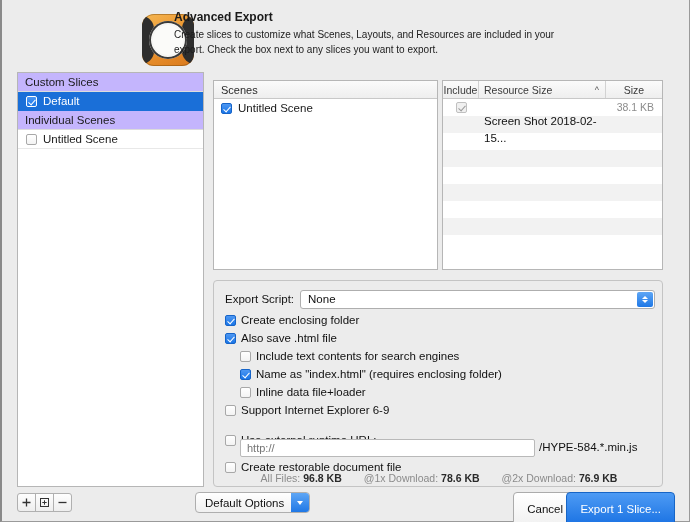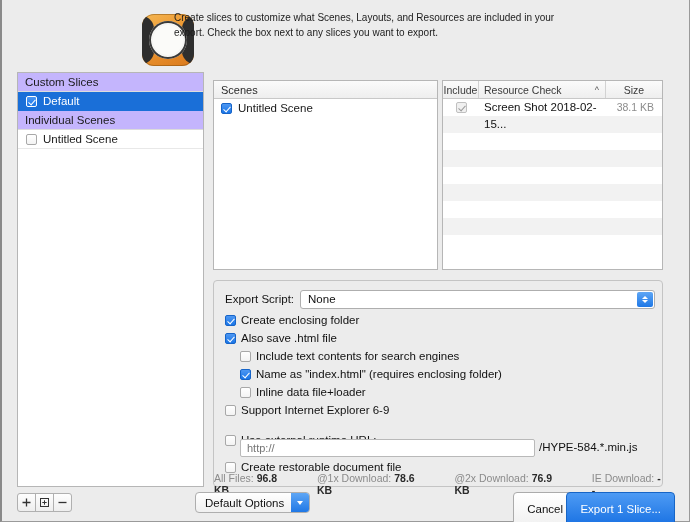--- a/index.html
+++ b/index.html
@@ -105,21 +105,21 @@
     background:linear-gradient(#fbfbfb,#eeeeee);
     border-bottom:1px solid #c8c8c8; font-size:10.5px; color:#3a3a3a; }
   .res-head > div { line-height:18px; border-right:1px solid #d2d2d2; padding:0 5px; }
   .rh-include { width:36px; text-align:center; padding:0 !important; }
   .rh-name { flex:1; position:relative; }
   .rh-name .sortarrow { position:absolute; right:6px; top:0; font-size:9px; color:#555; }
   .rh-size { width:56px; text-align:center; border-right:none !important; }
   .res-row { display:flex; height:17px; font-size:11px; }
   .res-row.alt { background:#f2f2f2; }
   .rr-include { width:36px; display:flex; align-items:center; justify-content:center; }
-  .rr-name { flex:1; line-height:17px; padding-left:5px; color:#111; font-size:11.5px; }
+  .rr-name { flex:1; line-height:17px; padding-left:5px; color:#111; font-size:11.5px;margin-top:14px; }
   .rr-size { width:56px; line-height:17px; text-align:right; padding-right:8px; color:#8c8c8c; font-size:10.5px; }
 
   
   #optbox {
     position:absolute; left:211px; top:280px; width:450px; height:207px;
     border:1px solid #c4c4c4; border-radius:4px; background:#ececec;
   }
   .opt-row { display:flex; align-items:center; font-size:11.5px; }
   #esc-row { position:absolute; left:11px; top:8px; width:430px; height:20px; }
   #esc-label { font-size:11.5px; color:#141414; margin-right:6px; }
@@ -199,20 +199,21 @@
 <div id="dialog">
 
   <div class="header">
     <div class="app-icon">
       <div class="lobe-l"></div>
         <div class="lobe-r"></div>
       <div class="ring"></div>
         <div class="inner"></div>
     </div>
     <div class="hdr-text">
+      <div class="hdr-title">Advanced Export</div>
       <div class="hdr-desc">Create slices to customize what Scenes, Layouts, and Resources are included in your export. Check the box next to any slices you want to export.</div>
     </div>
   </div>
 
   <div class="panel" id="sidebar">
     <div class="group-row">Custom Slices</div>
     <div class="slice-row selected">
       <span class="cb on"></span>
       <span>Default</span>
     </div>
@@ -228,21 +229,21 @@
     <div class="scene-row">
       <span class="cb on"></span>
       <span>Untitled Scene</span>
     </div>
   </div>
 
   <div class="panel" id="resources">
     <div class="res-head">
       <div class="rh-include">Include</div>
       <div class="rh-name">
-        <span>Resource Check</span>
+        <span>Resource Size</span>
         <span class="sortarrow">^</span>
       </div>
       <div class="rh-size">Size</div>
     </div>
     <div class="res-row">
       <div class="rr-include">
         <span class="cb dim"></span>
       </div>
       <div class="rr-name">Screen Shot 2018-02-15...</div>
       <div class="rr-size">38.1 KB</div>
@@ -310,23 +311,20 @@
     <div class="stats" style="top:191px;">
       <span>
         <span class="stat-label">All Files:</span><span class="stat-value">96.8 KB</span>
       </span>
       <span>
         <span class="stat-label">@1x Download:</span><span class="stat-value">78.6 KB</span>
       </span>
       <span>
         <span class="stat-label">@2x Download:</span><span class="stat-value">76.9 KB</span>
       </span>
-      <span>
-        <span class="stat-label">IE Download:</span><span class="stat-value">--</span>
-      </span>
     </div>
   </div>
 
   <div class="seg">
     <div>
       <svg width="11" height="11" viewBox="0 0 11 11">
           <path d="M5.5 1.5v8M1.5 5.5h8" stroke="#333" stroke-width="1.3"></path>
         </svg>
     </div>
     <div>

